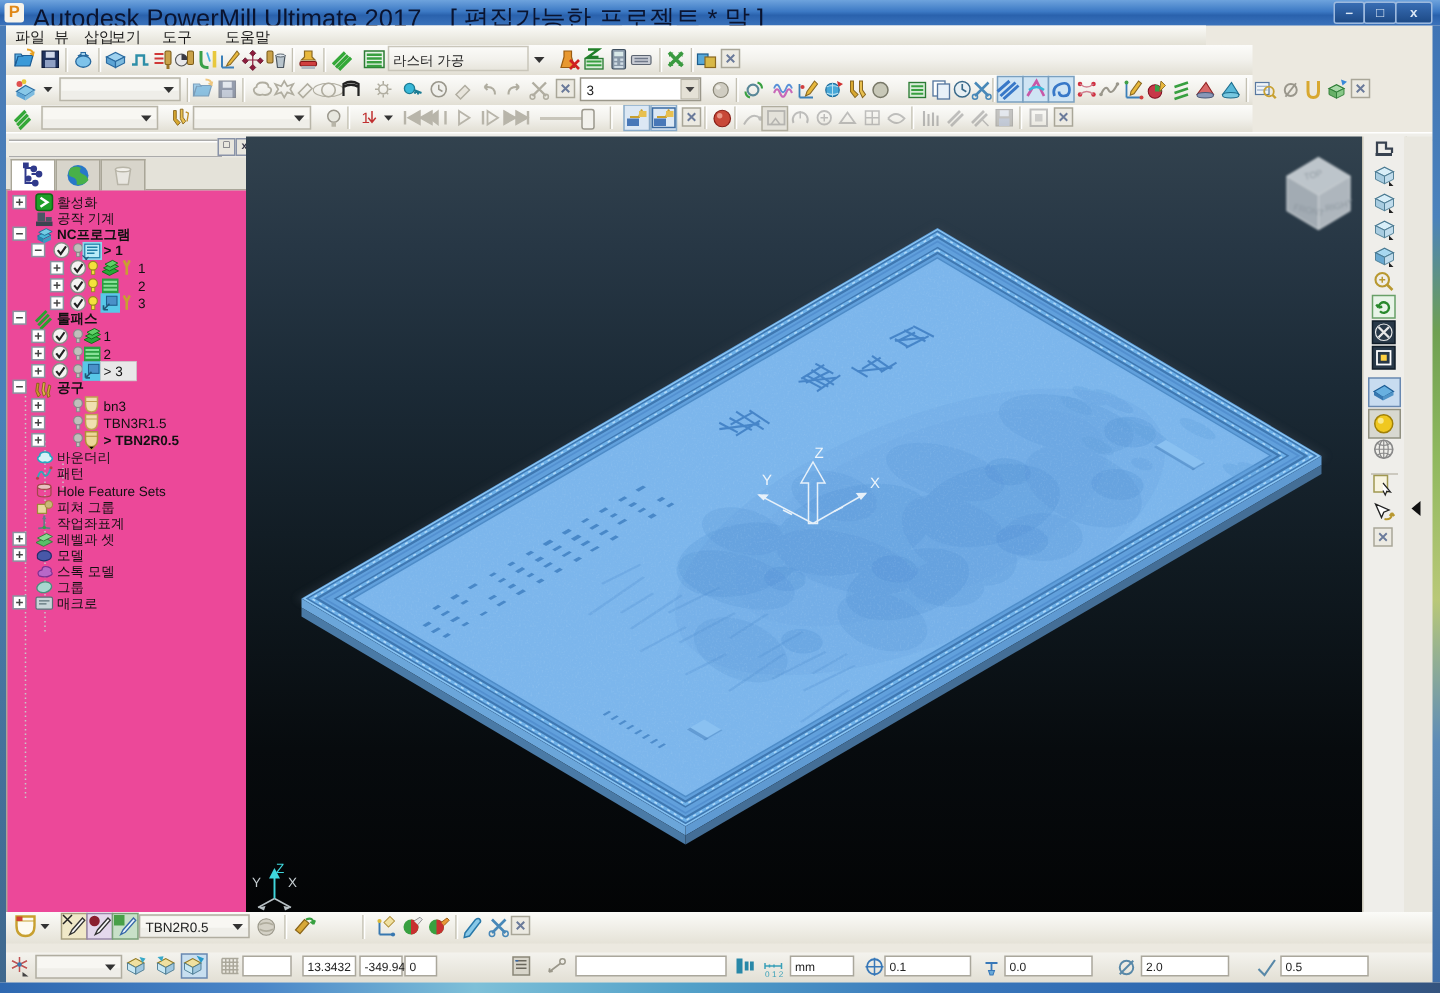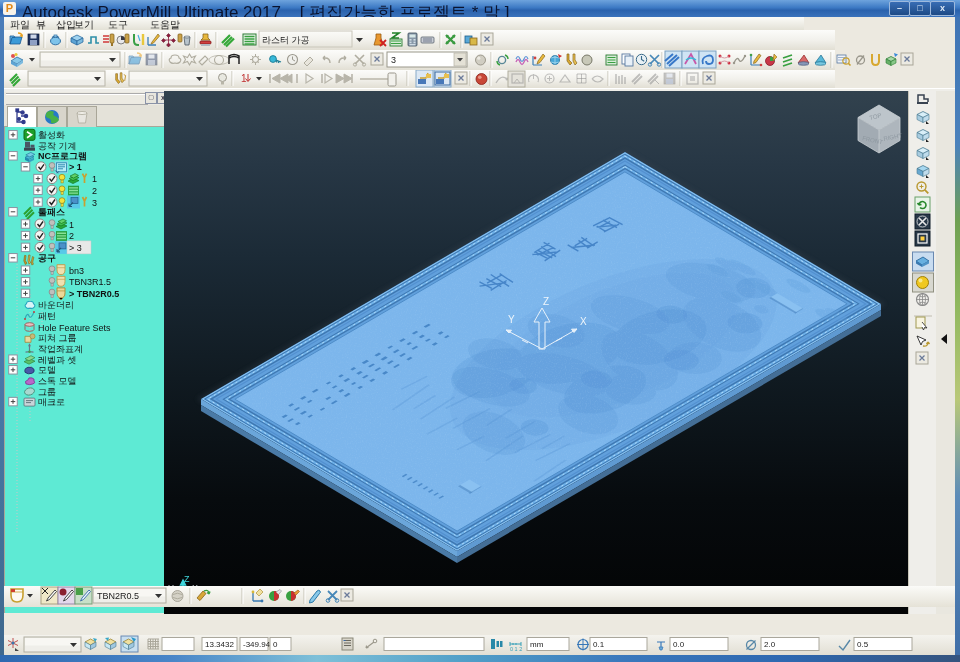--- a/index.html
+++ b/index.html
@@ -20,28 +20,28 @@
 #tb3{top:70px;height:18px}
 #tbgap{left:4px;top:88px;width:951px;height:4px;background:#efeee9;border-top:1px solid #fff;border-bottom:1px solid #c9c6b8}
 
 #lpanel{left:4px;top:92px;width:160px;height:522px;background:#eceae2}
 #lgrip{left:2px;top:1px;width:142px;height:9px;border-top:2px groove #fff;border-bottom:2px groove #fff}
 #lhb1{left:141px;top:0px;width:10px;height:10px;border:1px solid #8a93a8;background:#e8e6de;font:6px/8px "Liberation Sans",sans-serif;text-align:center;color:#334}
 #lhb2{left:153px;top:0px;width:10px;height:10px;border:1px solid #8a93a8;background:#e8e6de;font:bold 7px/9px "Liberation Sans",sans-serif;text-align:center;color:#334}
 #ltabs{left:0px;top:13px;width:160px;height:21px;background:#e4e2d9;border-bottom:1px solid #a9a698}
 .tab{position:absolute;top:1px;width:28px;height:20px;border:1px solid #a9a698;border-bottom:none;background:#d8d5cb}
 .tab.sel{background:#fff;height:21px}
-#ltree{left:0px;top:35px;width:159px;height:486px;background:#5eead4;border-left:1px solid #a9a698;border-right:1px solid #808080}
+#ltree{left:0px;top:35px;width:159px;height:486px;background:#ec4899;border-left:1px solid #a9a698;border-right:1px solid #808080}
 
 #vp{left:164px;top:91px;width:744px;height:523px;background:linear-gradient(180deg,#32424e 0%,#273745 14%,#1b2a36 32%,#101a21 55%,#070b0e 78%,#030405 100%)}
 
 #rstrip{left:908px;top:91px;width:28px;height:523px;background:#efeeea;border-left:1px solid #c9c6b8;border-right:1px solid #c9c6b8}
 #rgap{left:936px;top:91px;width:19px;height:523px;background:#e9e7df}
 
-#btb{left:4px;top:586px;width:951px;height:21px;background:linear-gradient(180deg,#fbfbf8,#e5e2d7)}
+#btb{left:4px;top:608px;width:951px;height:21px;background:linear-gradient(180deg,#fbfbf8,#e5e2d7)}
 #status{left:4px;top:635px;width:951px;height:20px;background:linear-gradient(180deg,#f4f3ee,#e2dfd4)}
 
 #bl{left:0;top:17px;width:4px;height:638px;background:linear-gradient(180deg,#497cb8 0%,#4a80b8 40%,#46749e 70%,#3f688e 100%)}
 #br{left:955px;top:17px;width:5px;height:638px;background:linear-gradient(180deg,#3f74b5 0%,#4b82bc 20%,#6fa052 32%,#8fb85e 45%,#b9c878 60%,#5d8cb8 75%,#3f6ea8 100%)}
 #bb{left:0;top:655px;width:960px;height:7px;background:linear-gradient(90deg,#2e68b0 0%,#4a86c8 18%,#7ec0d8 33%,#52a0c8 48%,#3a78bc 65%,#2e68b0 82%,#35547e 100%)}
 </style></head>
 <body>
 <div id="win">
   <div id="title" class="abs">
     <div class="ico abs">P</div>

